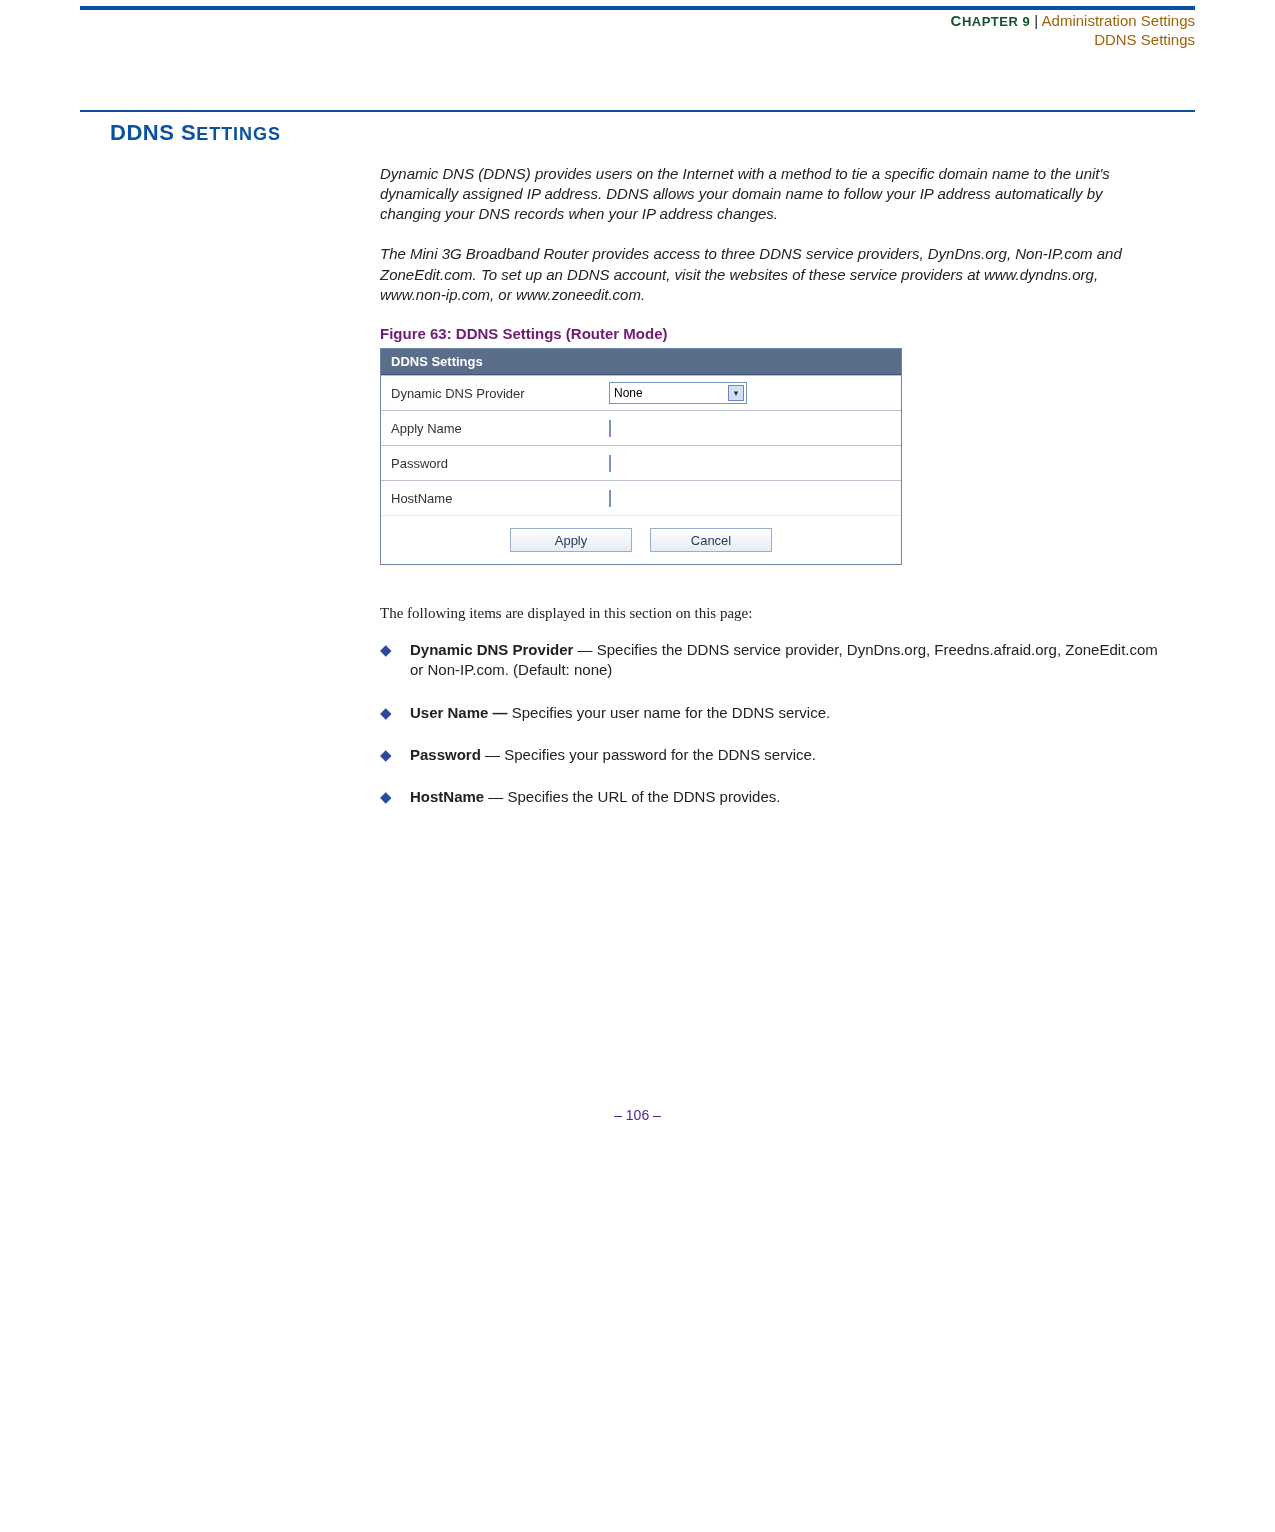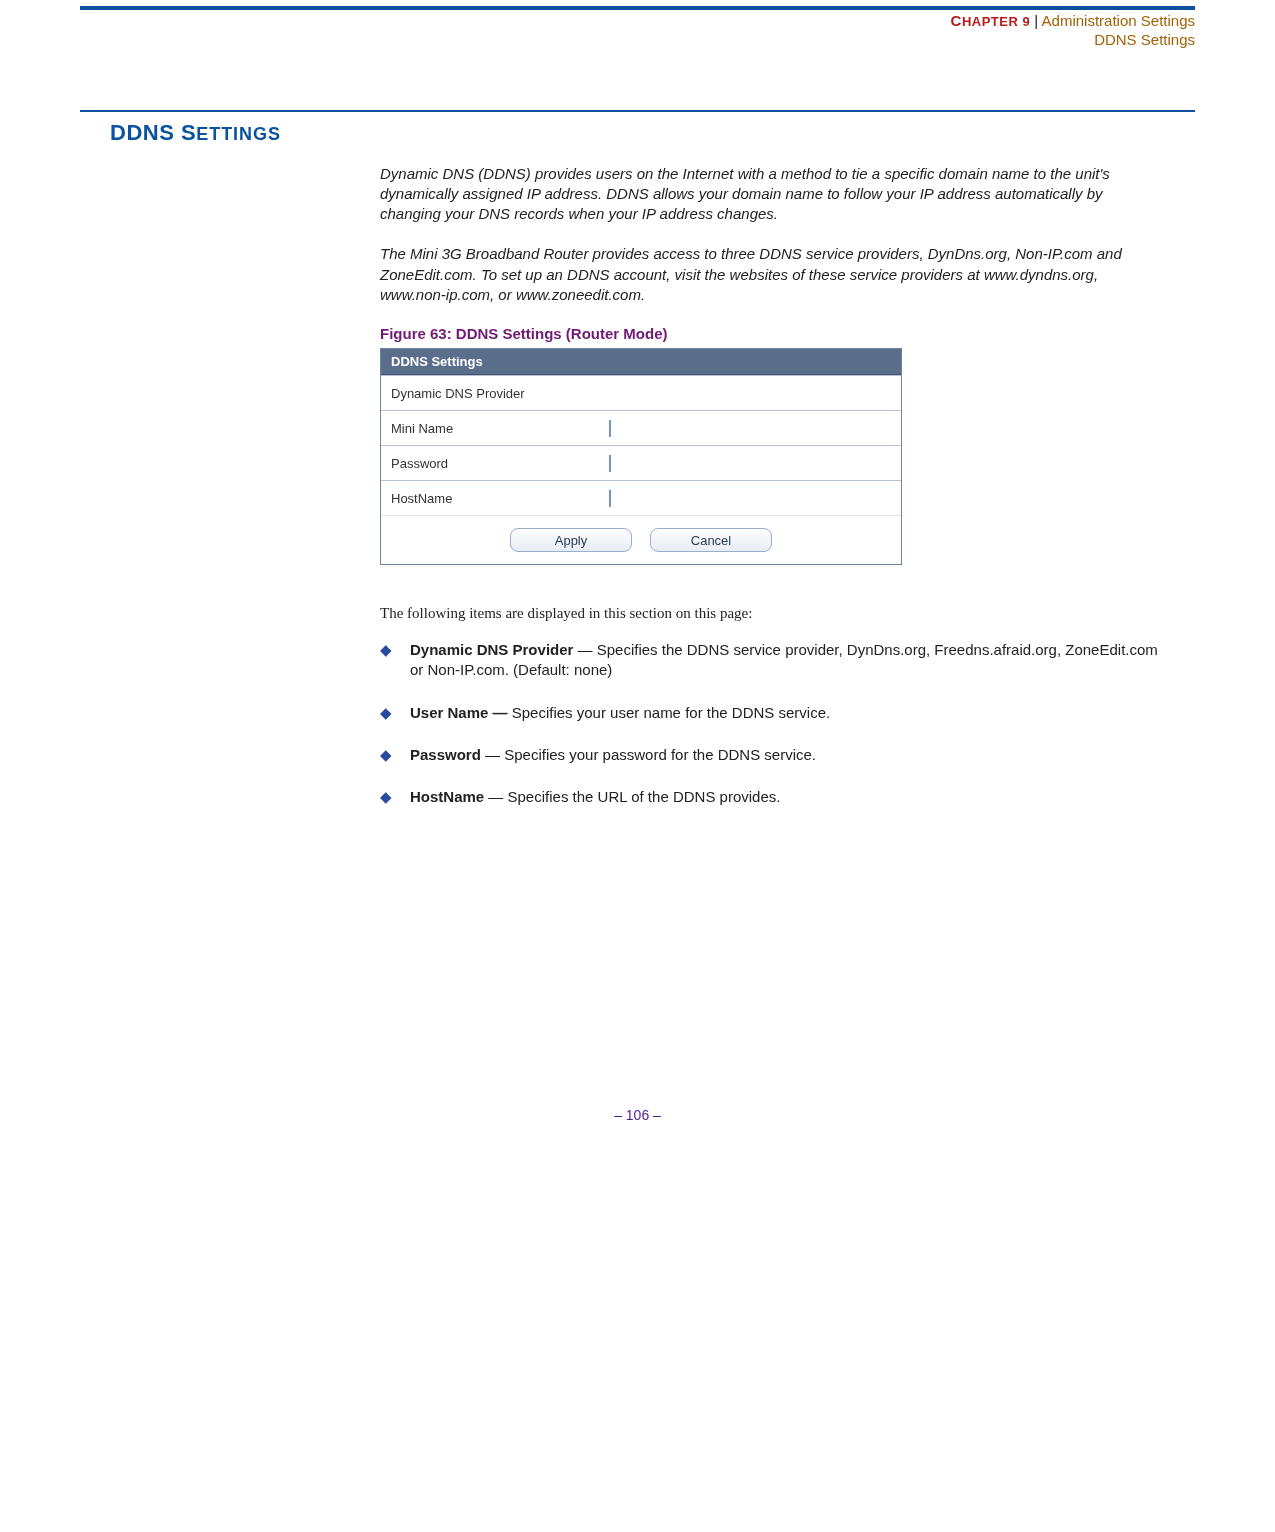--- a/index.html
+++ b/index.html
@@ -20,21 +20,21 @@
     padding-top: 6px;
   }
   .header {
     margin: 0 80px 0 80px;
     text-align: right;
     font-size: 15px;
     line-height: 1.25;
     padding: 2px 0 0 0;
   }
   .header .chap {
-    color: #b91c1c;
+    color: #14532d;
     font-weight: bold;
     letter-spacing: 0.5px;
   }
   .header .sep { color: #222; }
   .header .crumb { color: #a16207; }
   .midrule {
     height: 2px;
     background: #0a52a0;
     margin: 60px 80px 0 80px;
   }
@@ -127,21 +127,21 @@
     gap: 18px;
     justify-content: center;
     align-items: center;
     height: 48px;
     border-top: 1px solid #e3e6ea;
   }
   .pillbtn {
     width: 120px;
     height: 22px;
     border: 1px solid #9aaecb;
-    border-radius: 8px;
+    border-radius: 0;
     background: linear-gradient(#fdfefe,#e7edf5);
     font-size: 13px;
     color: #2a3c58;
     display: inline-flex;
     align-items: center;
     justify-content: center;
   }
   .intro-line {
     margin: 6px 0 18px 0;
     font-family: Liberation Serif, serif;
@@ -199,24 +199,30 @@
   <p class="para">Dynamic DNS (DDNS) provides users on the Internet with a method to tie a specific domain name to the unit's dynamically assigned IP address. DDNS allows your domain name to follow your IP address automatically by changing your DNS records when your IP address changes.</p>
   <p class="para">The Mini 3G Broadband Router provides access to three DDNS service providers, DynDns.org, Non-IP.com and ZoneEdit.com. To set up an DDNS account, visit the websites of these service providers at www.dyndns.org, www.non-ip.com, or www.zoneedit.com.</p>
 
   <div class="fig-caption">Figure 63:  DDNS Settings (Router Mode)</div>
 
   <div class="fig">
     <div class="fig-header">DDNS Settings</div>
 
     <div class="fig-row">
       <div class="fig-label">Dynamic DNS Provider</div>
-    </div>
-
-    <div class="fig-row">
-      <div class="fig-label">Mini Name</div>
+      <div class="fig-field">
+        <span class="fig-select">
+          <span>None</span>
+          <span class="caret">▾</span>
+        </span>
+      </div>
+    </div>
+
+    <div class="fig-row">
+      <div class="fig-label">Apply Name</div>
       <div class="fig-field"><span class="fig-input w-small"></span></div>
     </div>
 
     <div class="fig-row">
       <div class="fig-label">Password</div>
       <div class="fig-field"><span class="fig-input w-small"></span></div>
     </div>
 
     <div class="fig-row">
       <div class="fig-label">HostName</div>

